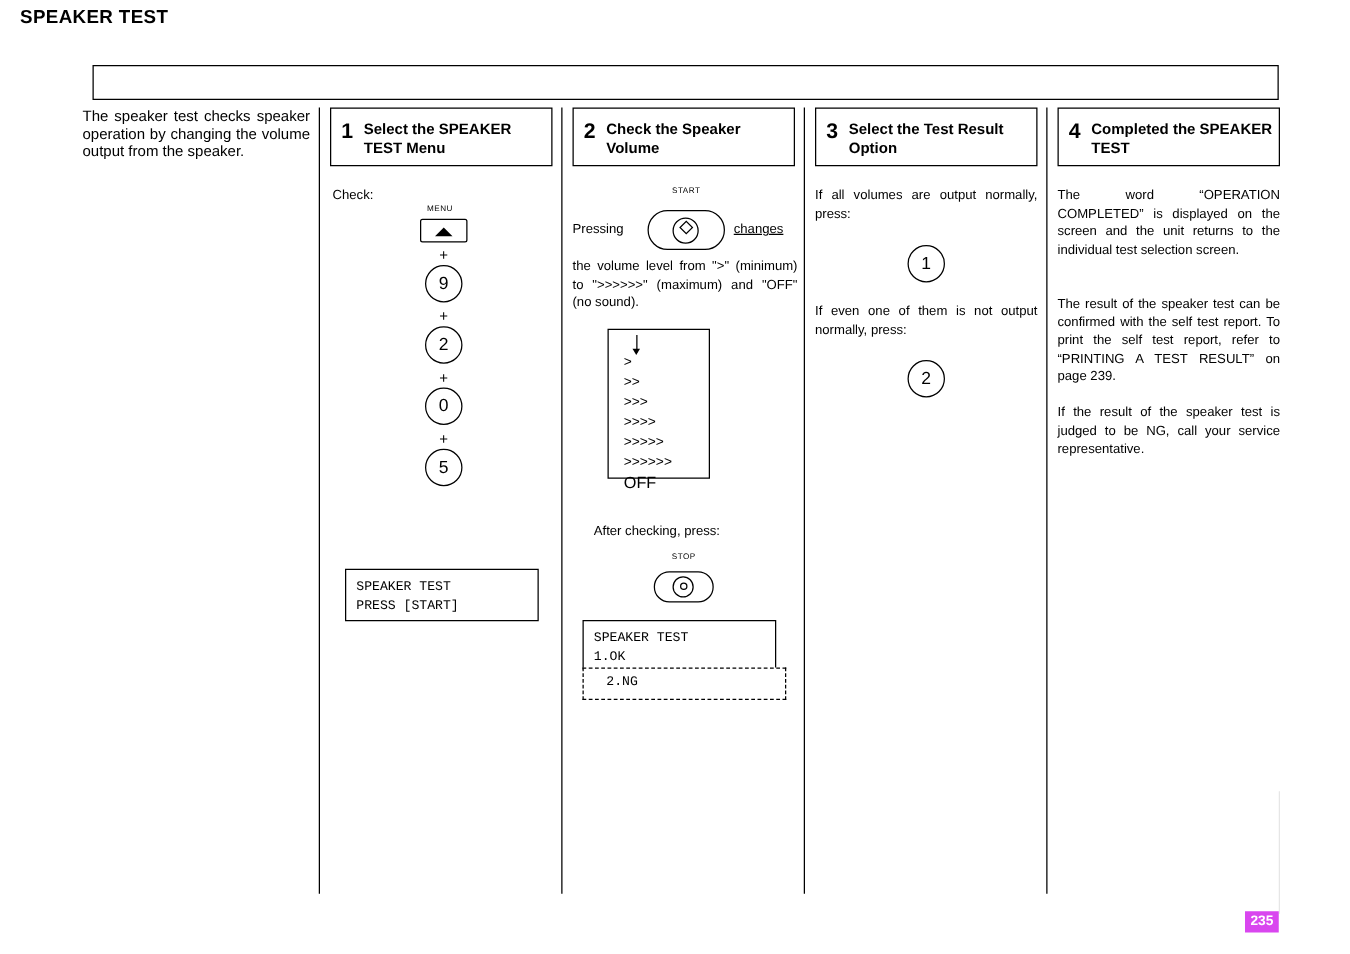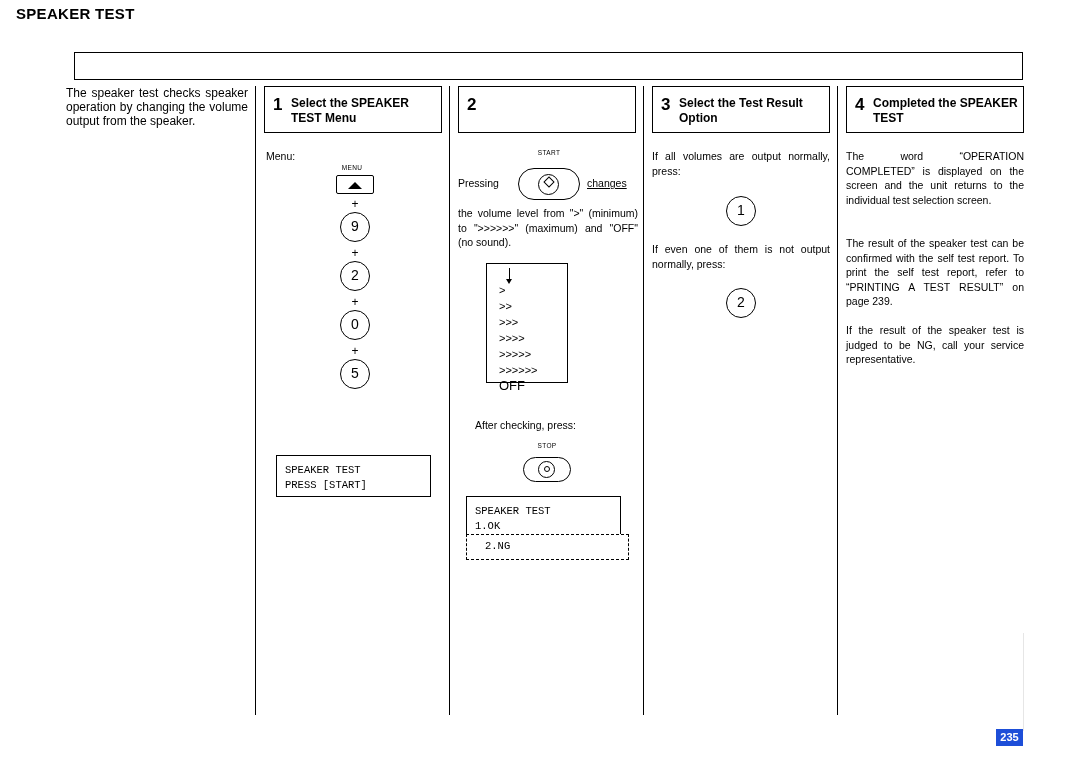--- a/index.html
+++ b/index.html
@@ -238,21 +238,21 @@
     height: 98px;
     background: #ffffff;
     border-left: 1px solid #e6e6e6;
   }
   .page-num {
     position: absolute;
     left: 996px;
     top: 729px;
     width: 27px;
     height: 17px;
-    background: #1d4ed8;
+    background: #d946ef;
     color: #fff;
     font-size: 11px;
     font-weight: bold;
     text-align: center;
     line-height: 17px;
   }
 </style>
 </head>
 <body>
 
@@ -268,36 +268,37 @@
 
 <div class="col col1">
   <div class="step-head">
     <span class="step-num">1</span>
     <span class="step-title">Select the SPEAKER TEST Menu</span>
   </div>
 </div>
 <div class="col col2">
   <div class="step-head">
     <span class="step-num">2</span>
+    <span class="step-title">Check the Speaker Volume</span>
   </div>
 </div>
 <div class="col col3">
   <div class="step-head">
     <span class="step-num">3</span>
     <span class="step-title">Select the Test Result Option</span>
   </div>
 </div>
 <div class="col col4">
   <div class="step-head">
     <span class="step-num">4</span>
     <span class="step-title">Completed the SPEAKER TEST</span>
   </div>
 </div>
 
-<div class="body-text left" style="left:266px; top:149px; width:170px;">Menu:</div>
+<div class="body-text left" style="left:266px; top:149px; width:170px;">Check:</div>
 
 <div class="menu-label" style="left:328px; top:164px;">MENU</div>
 <div class="menu-key" style="left:336px; top:175px;"></div>
 <div class="tri-up" style="left:348px; top:182px;"></div>
 
 <div class="plus" style="left:340px; top:197px;">+</div>
 <div class="key" style="left:340px; top:212px;">9</div>
 <div class="plus" style="left:340px; top:246px;">+</div>
 <div class="key" style="left:340px; top:261px;">2</div>
 <div class="plus" style="left:340px; top:295px;">+</div>

